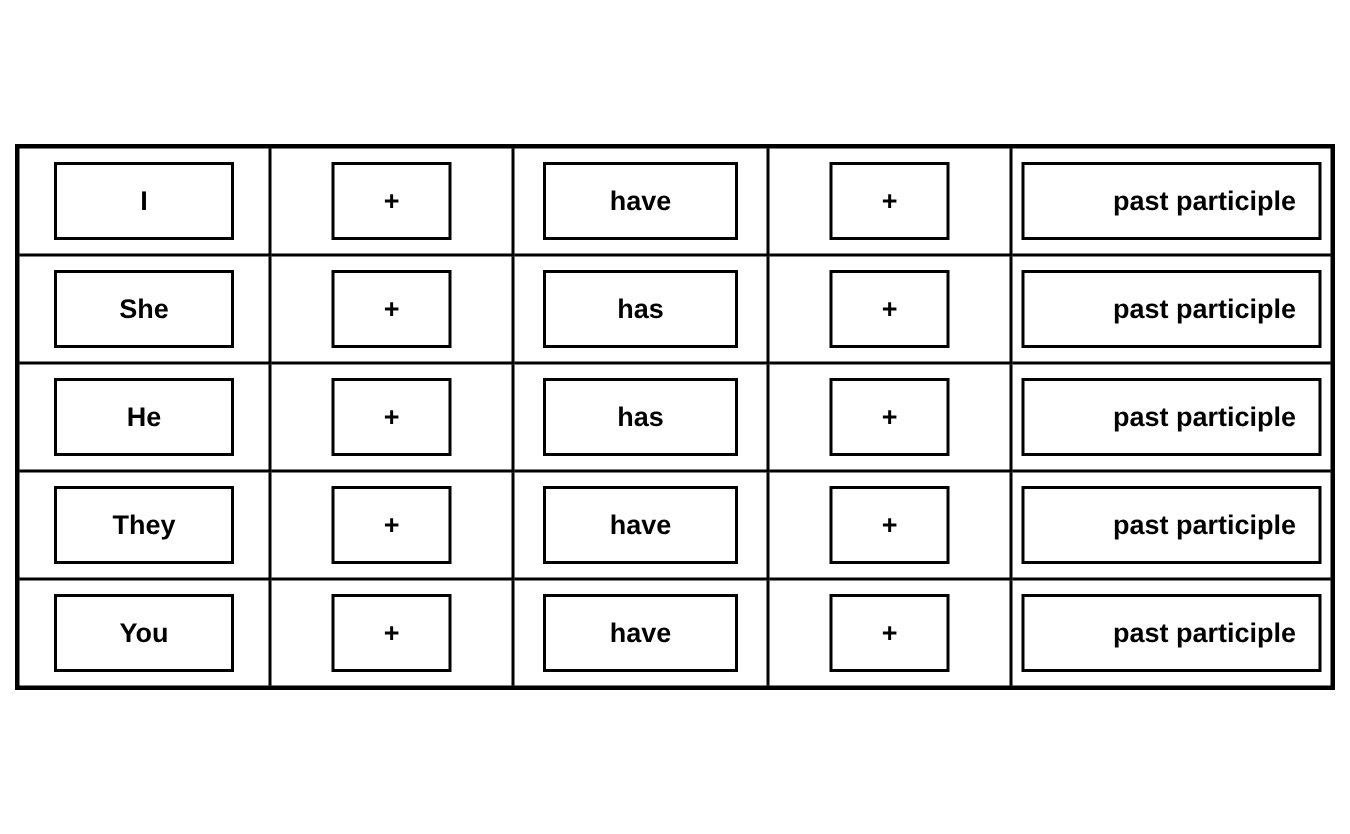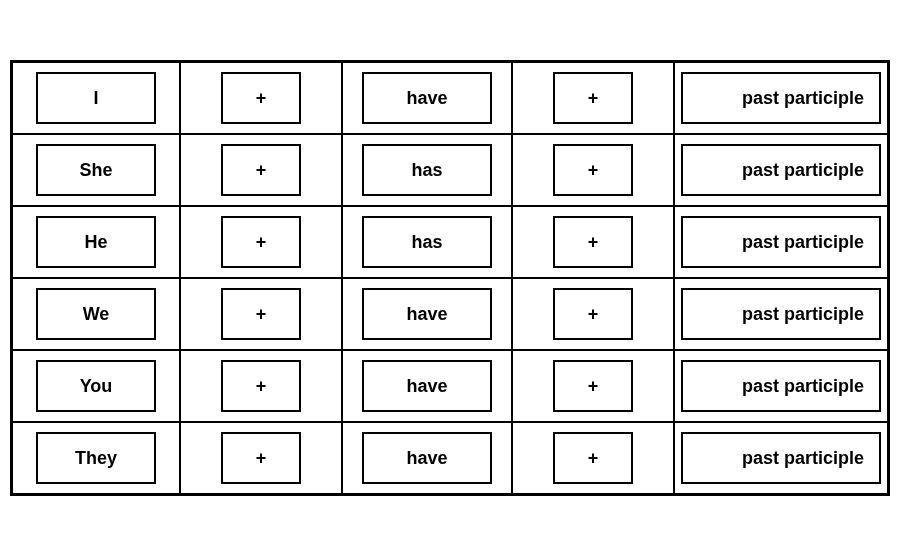--- a/index.html
+++ b/index.html
@@ -153,21 +153,21 @@
       </td>
       <td class="participle-cell">
         <div class="cell-inner">
           <div class="cell-box">past participle</div>
         </div>
       </td>
     </tr>
       <tr>
       <td class="subject-cell">
         <div class="cell-inner">
-          <div class="cell-box">We</div>
+          <div class="cell-box">They</div>
         </div>
       </td>
       <td class="plus-cell">
         <div class="cell-inner">
           <div class="cell-box">+</div>
         </div>
       </td>
       <td class="verb-cell">
         <div class="cell-inner">
           <div class="cell-box">have</div>
@@ -181,47 +181,20 @@
       <td class="participle-cell">
         <div class="cell-inner">
           <div class="cell-box">past participle</div>
         </div>
       </td>
     </tr>
       <tr>
       <td class="subject-cell">
         <div class="cell-inner">
           <div class="cell-box">You</div>
-        </div>
-      </td>
-      <td class="plus-cell">
-        <div class="cell-inner">
-          <div class="cell-box">+</div>
-        </div>
-      </td>
-      <td class="verb-cell">
-        <div class="cell-inner">
-          <div class="cell-box">have</div>
-        </div>
-      </td>
-      <td class="plus-cell">
-        <div class="cell-inner">
-          <div class="cell-box">+</div>
-        </div>
-      </td>
-      <td class="participle-cell">
-        <div class="cell-inner">
-          <div class="cell-box">past participle</div>
-        </div>
-      </td>
-    </tr>
-      <tr>
-      <td class="subject-cell">
-        <div class="cell-inner">
-          <div class="cell-box">They</div>
         </div>
       </td>
       <td class="plus-cell">
         <div class="cell-inner">
           <div class="cell-box">+</div>
         </div>
       </td>
       <td class="verb-cell">
         <div class="cell-inner">
           <div class="cell-box">have</div>

